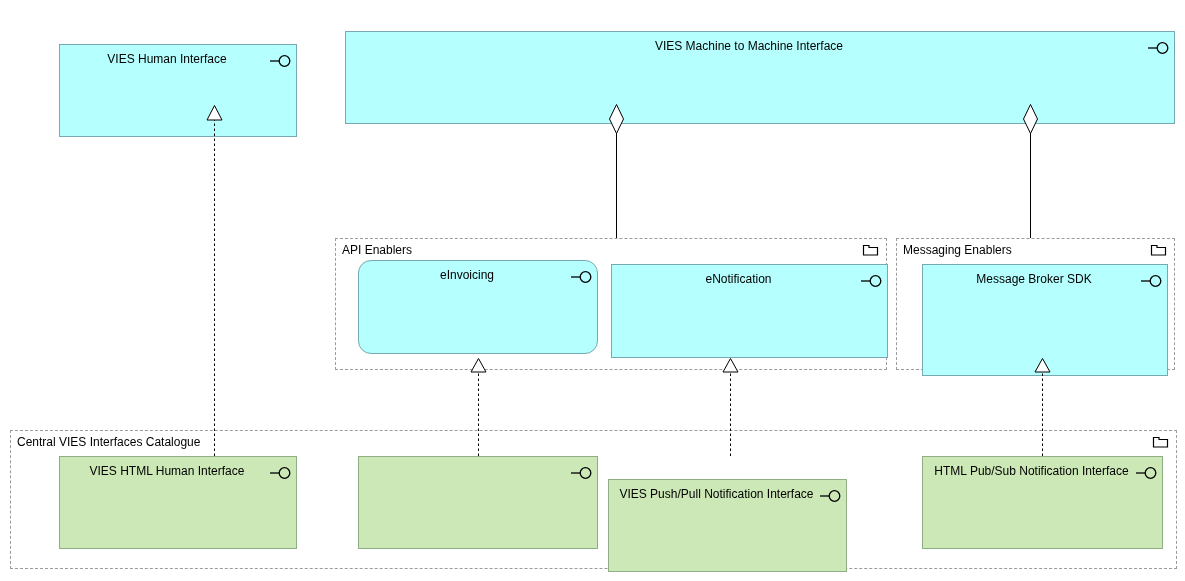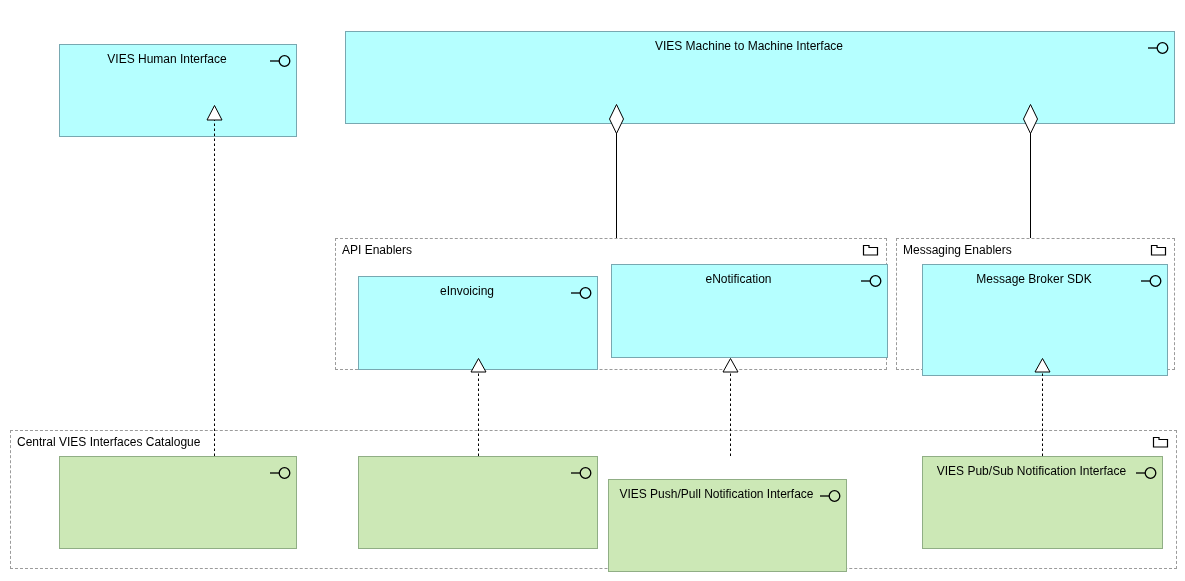--- a/index.html
+++ b/index.html
@@ -64,21 +64,21 @@
   </div>
 
   <div class="node app" style="left:345px; top:11px; width:830px; height:93px;margin-top:20px;">
     <div class="node-title">VIES Machine to Machine Interface</div>
     <svg class="lollipop" width="21" height="14" viewBox="0 0 21 14">
       <line x1="0" y1="7" x2="9" y2="7" stroke="#000" stroke-width="1.3"></line>
       <circle cx="14.5" cy="7" r="5.3" fill="none" stroke="#000" stroke-width="1.3"></circle>
     </svg>
   </div>
 
-  <div class="node app" style="left:358px; top:276px; width:240px; height:94px;">
+  <div class="node app" style="left:358px; top:260px; width:240px; height:94px;border-radius:13px;">
     <div class="node-title">eInvoicing</div>
     <svg class="lollipop" width="21" height="14" viewBox="0 0 21 14">
       <line x1="0" y1="7" x2="9" y2="7" stroke="#000" stroke-width="1.3"></line>
       <circle cx="14.5" cy="7" r="5.3" fill="none" stroke="#000" stroke-width="1.3"></circle>
     </svg>
   </div>
 
   <div class="node app" style="left:611px; top:264px; width:277px; height:94px;">
     <div class="node-title">eNotification</div>
     <svg class="lollipop" width="21" height="14" viewBox="0 0 21 14">
@@ -89,20 +89,21 @@
 
   <div class="node app" style="left:922px; top:264px; width:246px; height:112px;">
     <div class="node-title">Message Broker SDK</div>
     <svg class="lollipop" width="21" height="14" viewBox="0 0 21 14">
       <line x1="0" y1="7" x2="9" y2="7" stroke="#000" stroke-width="1.3"></line>
       <circle cx="14.5" cy="7" r="5.3" fill="none" stroke="#000" stroke-width="1.3"></circle>
     </svg>
   </div>
 
   <div class="node tech" style="left:59px; top:456px; width:238px; height:93px;">
+    <div class="node-title">VIES HTML Human Interface</div>
     <svg class="lollipop" width="21" height="14" viewBox="0 0 21 14">
       <line x1="0" y1="7" x2="9" y2="7" stroke="#000" stroke-width="1.3"></line>
       <circle cx="14.5" cy="7" r="5.3" fill="none" stroke="#000" stroke-width="1.3"></circle>
     </svg>
   </div>
 
   <div class="node tech" style="left:358px; top:456px; width:240px; height:93px;">
     <svg class="lollipop" width="21" height="14" viewBox="0 0 21 14">
       <line x1="0" y1="7" x2="9" y2="7" stroke="#000" stroke-width="1.3"></line>
       <circle cx="14.5" cy="7" r="5.3" fill="none" stroke="#000" stroke-width="1.3"></circle>
@@ -111,21 +112,21 @@
 
   <div class="node tech" style="left:608px; top:479px; width:239px; height:93px;">
     <div class="node-title">VIES Push/Pull Notification Interface</div>
     <svg class="lollipop" width="21" height="14" viewBox="0 0 21 14">
       <line x1="0" y1="7" x2="9" y2="7" stroke="#000" stroke-width="1.3"></line>
       <circle cx="14.5" cy="7" r="5.3" fill="none" stroke="#000" stroke-width="1.3"></circle>
     </svg>
   </div>
 
   <div class="node tech" style="left:922px; top:456px; width:241px; height:93px;">
-    <div class="node-title">VIES Pub/Sub Notification Interface</div>
+    <div class="node-title">HTML Pub/Sub Notification Interface</div>
     <svg class="lollipop" width="21" height="14" viewBox="0 0 21 14">
       <line x1="0" y1="7" x2="9" y2="7" stroke="#000" stroke-width="1.3"></line>
       <circle cx="14.5" cy="7" r="5.3" fill="none" stroke="#000" stroke-width="1.3"></circle>
     </svg>
   </div>
 
   <svg class="connector-layer" width="1185" height="581" viewBox="0 0 1185 581">
 
     <g>
       <line x1="214.5" y1="456" x2="214.5" y2="120" stroke="#000" stroke-width="1" stroke-dasharray="2.5,2.5"></line>

